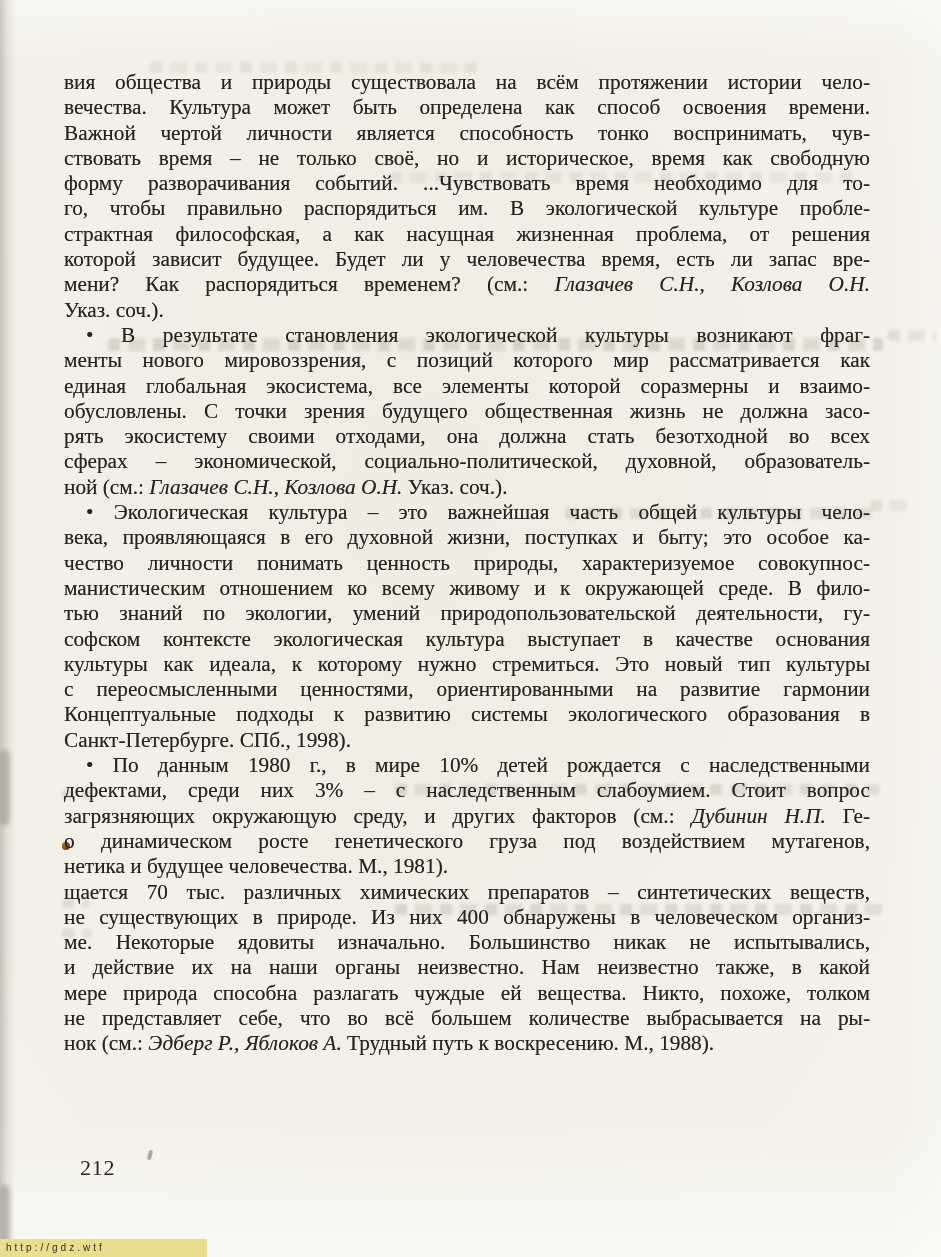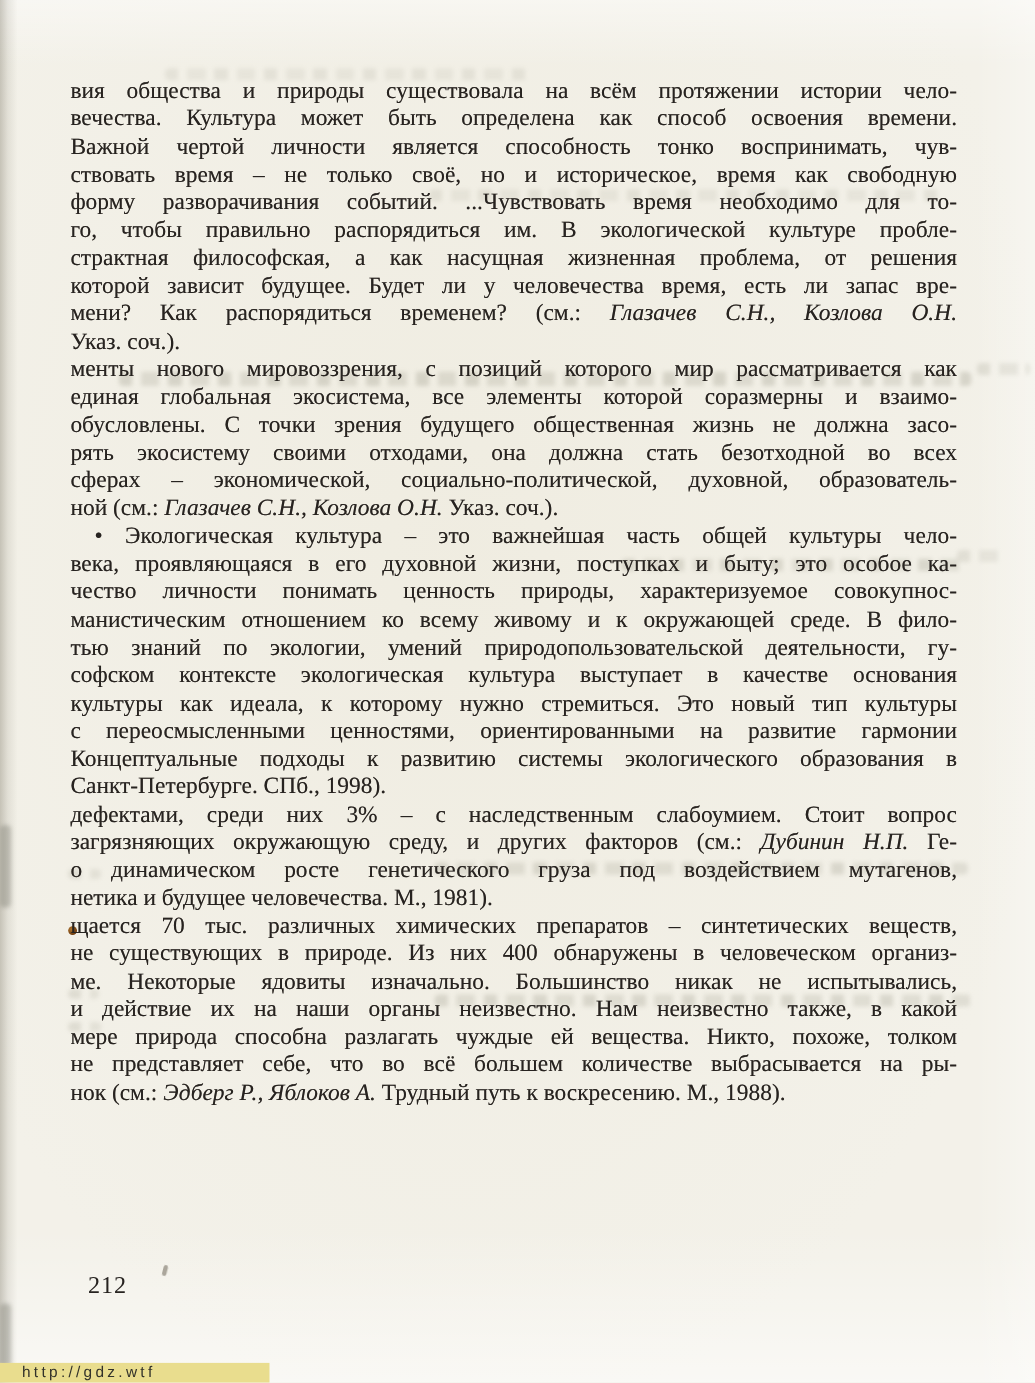--- a/index.html
+++ b/index.html
@@ -41,26 +41,26 @@
   .line.indent { text-indent: 22px; }
   .line em { font-style: italic; }
 
   .page-number {
     position: absolute; left: 80px; top: 1155px;
     font-size: 22px; letter-spacing: .8px;
     color: var(--ink, #2e2a26);
   }
   .watermark {
     position: absolute; left: 0; bottom: 0;
-    width: 245px; height: 18px;
+    width: 207px; height: 18px;
     background: var(--watermark-bg, #e9dd8e);
     color: var(--watermark-text, #32322a);
     font-family: "Liberation Sans", "DejaVu Sans", sans-serif;
-    font-size: 14px; line-height: 17px; letter-spacing: 3px;
-    padding-left: 20px;
+    font-size: 10px; line-height: 17px; letter-spacing: 3px;
+    padding-left: 6px;
   }
 
   
   .smudge {
     position: absolute; height: 11px; border-radius: 4px;
     filter: blur(1.7px); opacity: .5;
     background: repeating-linear-gradient(90deg,
       rgba(152,150,133,.55) 0 12px, rgba(152,150,133,0) 12px 20px,
       rgba(152,150,133,.42) 20px 37px, rgba(152,150,133,0) 37px 45px);
   }
@@ -115,36 +115,38 @@
       <div class="line"><span>вия общества и природы существовала на всём протяжении истории чело-</span></div>
       <div class="line"><span>вечества. Культура может быть определена как способ освоения времени.</span></div>
       <div class="line"><span>Важной чертой личности является способность тонко воспринимать, чув-</span></div>
       <div class="line"><span>ствовать время – не только своё, но и историческое, время как свободную</span></div>
       <div class="line"><span>форму разворачивания событий. ...Чувствовать время необходимо для то-</span></div>
       <div class="line"><span>го, чтобы правильно распорядиться им. В экологической культуре пробле-</span></div>
       <div class="line"><span>страктная философская, а как насущная жизненная проблема, от решения</span></div>
       <div class="line"><span>которой зависит будущее. Будет ли у человечества время, есть ли запас вре-</span></div>
       <div class="line"><span>мени? Как распорядиться временем? (см.: </span><em>Глазачев С.Н., Козлова О.Н.</em></div>
       <div class="line last"><span>Указ. соч.).</span></div>
+      <div class="line indent"><span>• В результате становления экологической культуры возникают фраг-</span></div>
       <div class="line"><span>менты нового мировоззрения, с позиций которого мир рассматривается как</span></div>
       <div class="line"><span>единая глобальная экосистема, все элементы которой соразмерны и взаимо-</span></div>
       <div class="line"><span>обусловлены. С точки зрения будущего общественная жизнь не должна засо-</span></div>
       <div class="line"><span>рять экосистему своими отходами, она должна стать безотходной во всех</span></div>
       <div class="line"><span>сферах – экономической, социально-политической, духовной, образователь-</span></div>
       <div class="line last"><span>ной (см.: </span><em>Глазачев С.Н., Козлова О.Н.</em><span> Указ. соч.).</span></div>
       <div class="line indent"><span>• Экологическая культура – это важнейшая часть общей культуры чело-</span></div>
       <div class="line"><span>века, проявляющаяся в его духовной жизни, поступках и быту; это особое ка-</span></div>
       <div class="line"><span>чество личности понимать ценность природы, характеризуемое совокупнос-</span></div>
       <div class="line"><span>манистическим отношением ко всему живому и к окружающей среде. В фило-</span></div>
       <div class="line"><span>тью знаний по экологии, умений природопользовательской деятельности, гу-</span></div>
       <div class="line"><span>софском контексте экологическая культура выступает в качестве основания</span></div>
       <div class="line"><span>культуры как идеала, к которому нужно стремиться. Это новый тип культуры</span></div>
       <div class="line"><span>с переосмысленными ценностями, ориентированными на развитие гармонии</span></div>
       <div class="line"><span>Концептуальные подходы к развитию системы экологического образования в</span></div>
       <div class="line last"><span>Санкт-Петербурге. СПб., 1998).</span></div>
+      <div class="line indent"><span>• По данным 1980 г., в мире 10% детей рождается с наследственными</span></div>
       <div class="line"><span>дефектами, среди них 3% – с наследственным слабоумием. Стоит вопрос</span></div>
       <div class="line"><span>загрязняющих окружающую среду, и других факторов (см.: </span><em>Дубинин Н.П.</em><span> Ге-</span></div>
       <div class="line"><span>о динамическом росте генетического груза под воздействием мутагенов,</span></div>
       <div class="line last"><span>нетика и будущее человечества. М., 1981).</span></div>
       <div class="line"><span>щается 70 тыс. различных химических препаратов – синтетических веществ,</span></div>
       <div class="line"><span>не существующих в природе. Из них 400 обнаружены в человеческом организ-</span></div>
       <div class="line"><span>ме. Некоторые ядовиты изначально. Большинство никак не испытывались,</span></div>
       <div class="line"><span>и действие их на наши органы неизвестно. Нам неизвестно также, в какой</span></div>
       <div class="line"><span>мере природа способна разлагать чуждые ей вещества. Никто, похоже, толком</span></div>
       <div class="line"><span>не представляет себе, что во всё большем количестве выбрасывается на ры-</span></div>

